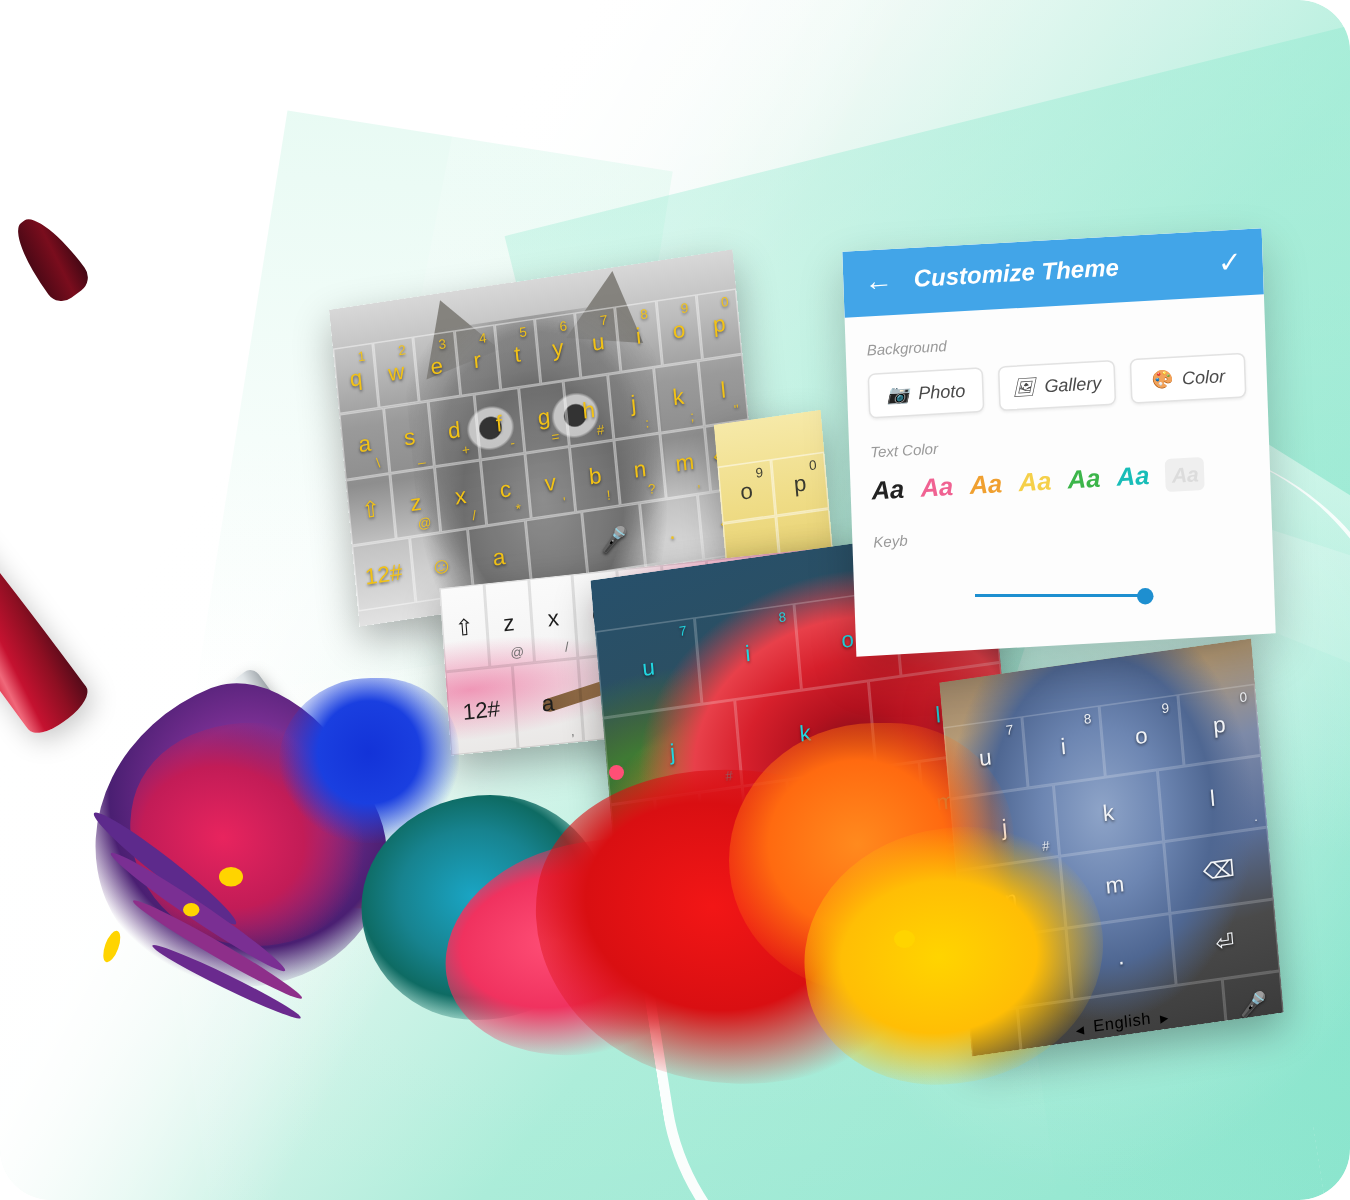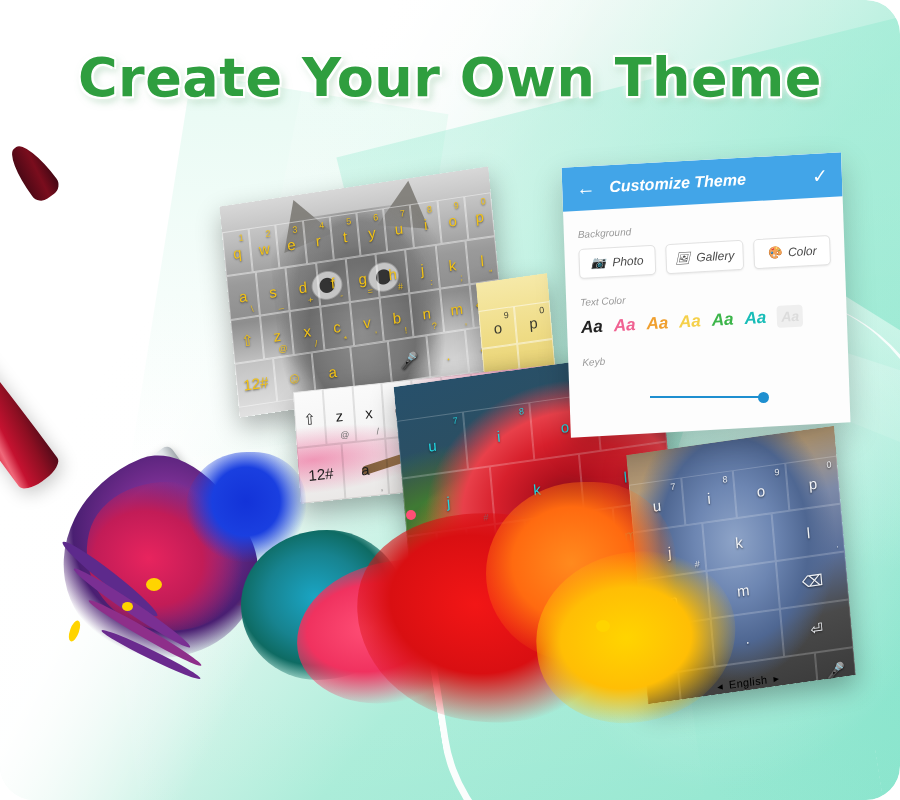--- a/index.html
+++ b/index.html
@@ -235,21 +235,20 @@
   <div class="facet f7"></div>
   <div class="facet f2"></div>
   <div class="facet f3"></div>
   <div class="facet f4"></div>
   <div class="facet f5"></div>
   <div class="facet f6"></div>
   <div class="bg-sheen"></div>
   <div class="swoosh"></div>
   <div class="swoosh2"></div>
 
-  <div class="title">Create Your Own Theme</div>
 
   <div class="kb" id="kb-cat">
     <div class="film"></div>
     <div class="cat-ear l"></div>
     <div class="cat-ear r"></div>
     <div class="cat-face"></div>
     <div class="toolbar" style="height:26px">
       <span class="ico" style="font-size:15px">👕</span>
       <span class="ico" style="font-size:15px">☺</span>
     </div>

